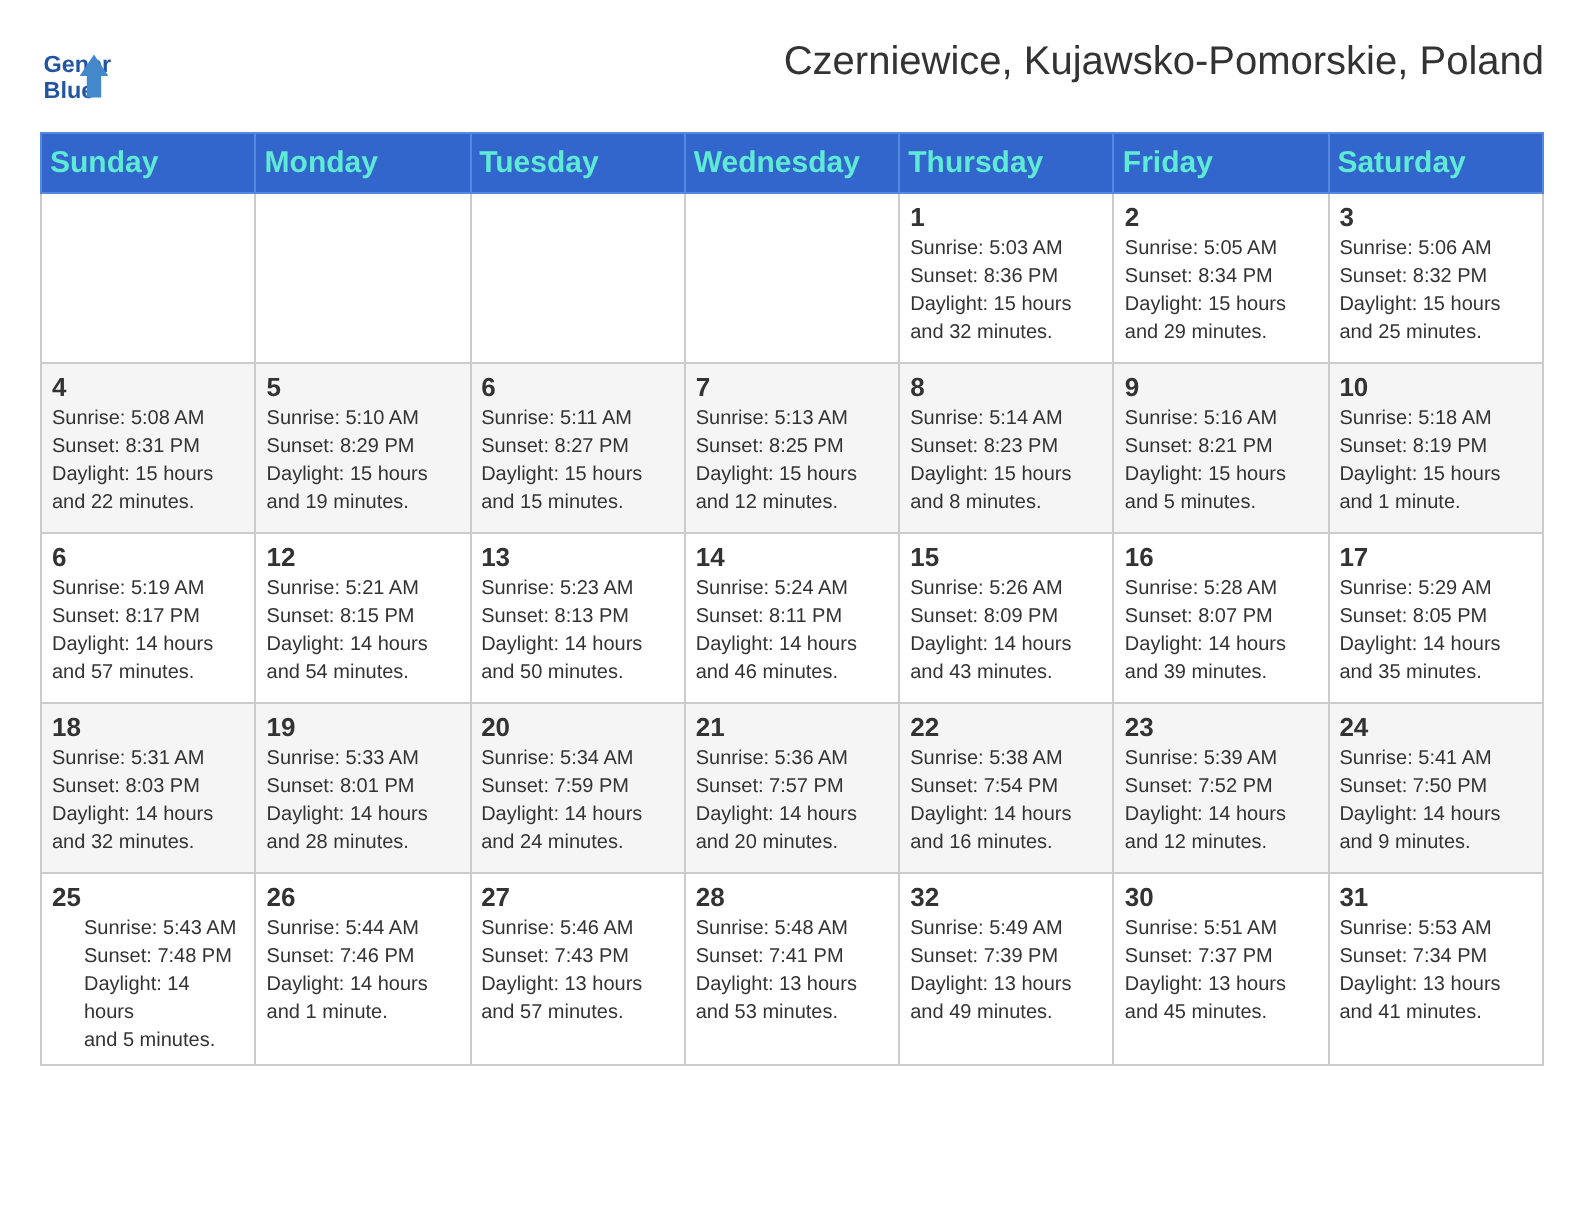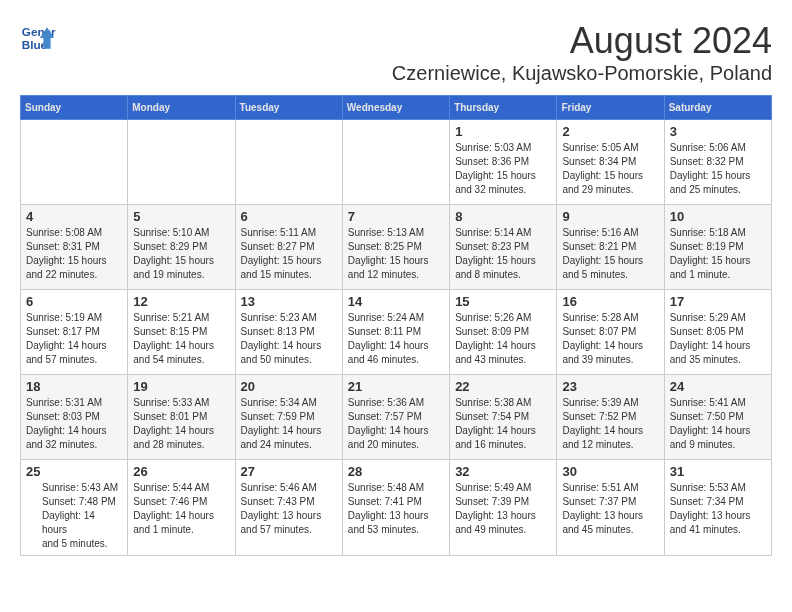--- a/index.html
+++ b/index.html
@@ -37,22 +37,22 @@
       font-size: 20px;
       color: #333;
     }
     table {
       width: 100%;
       border-collapse: collapse;
       table-layout: fixed;
     }
     thead tr th {
       background-color: #3366cc;
-      color: #e5e5e5;
-      font-size: 10px;
+      color: #5eead4;
+      font-size: 15px;
       font-weight: bold;
       padding: 6px 4px;
       text-align: left;
       border: 1px solid #5588dd;
     }
     tbody tr td {
       border: 1px solid #ccc;
       vertical-align: top;
       padding: 4px 5px;
       font-size: 10px;
@@ -84,21 +84,20 @@
 
 <div class="header-section">
   <div class="logo">
     <svg class="logo-icon" viewBox="0 0 40 40">
       <text x="2" y="18" font-size="13" font-weight="bold" fill="#2255a4">General</text>
       <text x="2" y="32" font-size="13" font-weight="bold" fill="#2255a4">Blue</text>
       <polygon points="30,8 38,20 34,20 34,32 26,32 26,20 22,20" fill="#4488cc"></polygon>
     </svg>
   </div>
   <div class="title-section">
-    <div class="month-year">August 2024</div>
     <div class="location">Czerniewice, Kujawsko-Pomorskie, Poland</div>
   </div>
 </div>
 
 <table>
   <thead>
     <tr>
     <th>Sunday</th>
         <th>Monday</th>
         <th>Tuesday</th>

